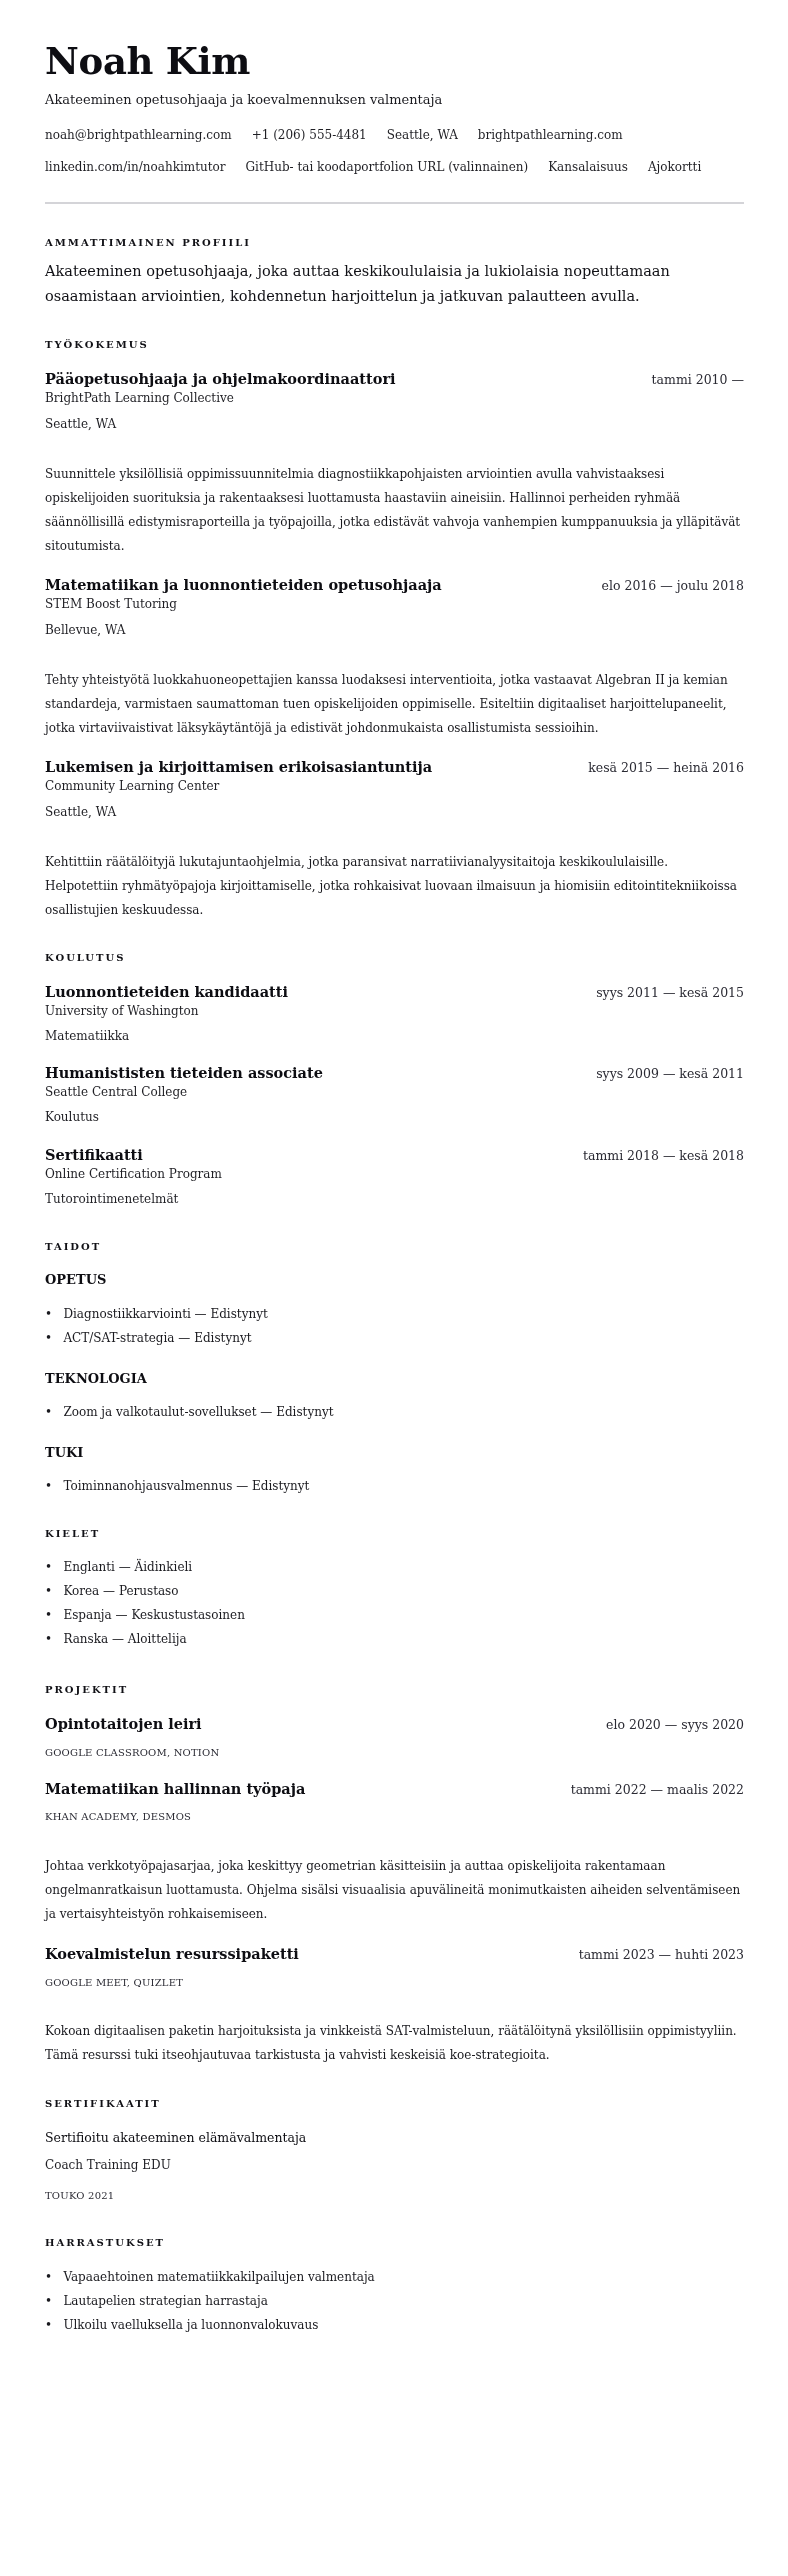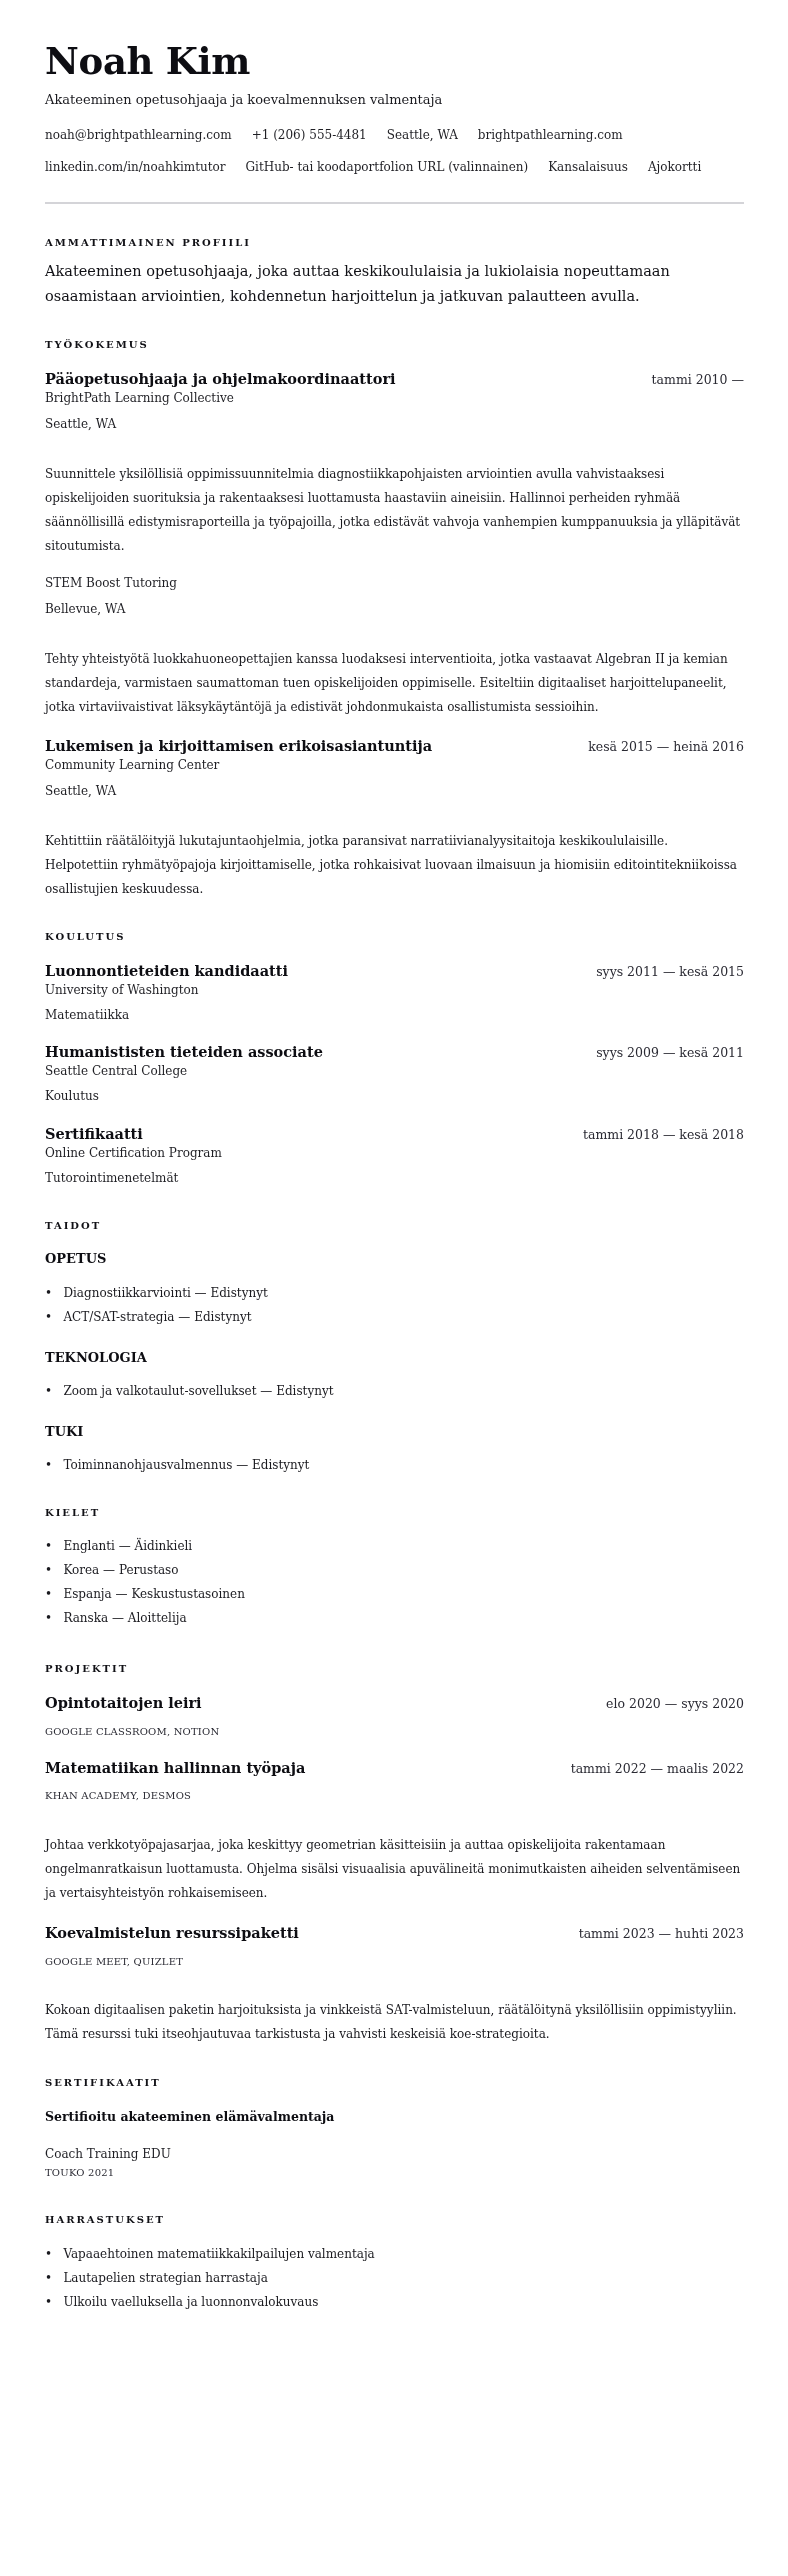--- a/index.html
+++ b/index.html
@@ -43,23 +43,23 @@
     ul.bullets { list-style: none; margin-top: 12px; }
     ul.bullets li { font-size: 12px; line-height: 24px; color: #1a1a1f; position: relative; padding-left: 18.4px; }
     ul.bullets li::before { content: "•"; position: absolute; left: 0; top: 0; font-size: 12px; }
     ul.lang { margin-top: 13px; }
 
     .proj { margin-top: 18.4px; }
     .proj.first { margin-top: 17px; }
     .proj-tech { font-size: 10px; line-height: 14.5px; margin-top: 10.5px; color: #2a2a33; text-transform: uppercase; letter-spacing: 0.2px; }
     .proj .entry-desc { margin-top: 29px; }
 
-    .cert-title { font-size: 12.5px; font-weight: bold; line-height: 18.4px; margin-top: 17px; color: #0d0d12; }
-    .cert-org { font-size: 12px; line-height: 18.4px; margin-top: 19px; color: #1f1f24; }
-    .cert-date { font-size: 10px; line-height: 14.5px; margin-top: 2px; color: #2a2a33; text-transform: uppercase; letter-spacing: 0.2px; }
+    .cert-title { font-size: 12.5px; font-weight: normal; line-height: 18.4px; margin-top: 17px; color: #0d0d12; }
+    .cert-org { font-size: 12px; line-height: 18.4px; margin-top: 9px; color: #1f1f24; }
+    .cert-date { font-size: 10px; line-height: 14.5px; margin-top: 14px; color: #2a2a33; text-transform: uppercase; letter-spacing: 0.2px; }
   </style>
 </head>
 <body>
 
 <div class="page">
 
   <header>
     <h1 class="name">Noah Kim</h1>
     <div class="subtitle">Akateeminen opetusohjaaja ja koevalmennuksen valmentaja</div>
     <div class="contact">
@@ -87,20 +87,24 @@
       <div class="entry-head">
         <div class="entry-title">Pääopetusohjaaja ja ohjelmakoordinaattori</div>
         <div class="entry-date">tammi 2010 —</div>
       </div>
       <div class="entry-org">BrightPath Learning Collective</div>
       <div class="entry-loc">Seattle, WA</div>
       <p class="entry-desc">Suunnittele yksilöllisiä oppimissuunnitelmia diagnostiikkapohjaisten arviointien avulla vahvistaaksesi opiskelijoiden suorituksia ja rakentaaksesi luottamusta haastaviin aineisiin. Hallinnoi perheiden ryhmää säännöllisillä edistymisraporteilla ja työpajoilla, jotka edistävät vahvoja vanhempien kumppanuuksia ja ylläpitävät sitoutumista.</p>
     </div>
 
     <div class="entry" style="margin-top:17px">
+      <div class="entry-head">
+        <div class="entry-title">Matematiikan ja luonnontieteiden opetusohjaaja</div>
+        <div class="entry-date">elo 2016 — joulu 2018</div>
+      </div>
       <div class="entry-org">STEM Boost Tutoring</div>
       <div class="entry-loc">Bellevue, WA</div>
       <p class="entry-desc">Tehty yhteistyötä luokkahuoneopettajien kanssa luodaksesi interventioita, jotka vastaavat Algebran II ja kemian standardeja, varmistaen saumattoman tuen opiskelijoiden oppimiselle. Esiteltiin digitaaliset harjoittelupaneelit, jotka virtaviivaistivat läksykäytäntöjä ja edistivät johdonmukaista osallistumista sessioihin.</p>
     </div>
 
     <div class="entry" style="margin-top:17px">
       <div class="entry-head">
         <div class="entry-title">Lukemisen ja kirjoittamisen erikoisasiantuntija</div>
         <div class="entry-date">kesä 2015 — heinä 2016</div>
       </div>

